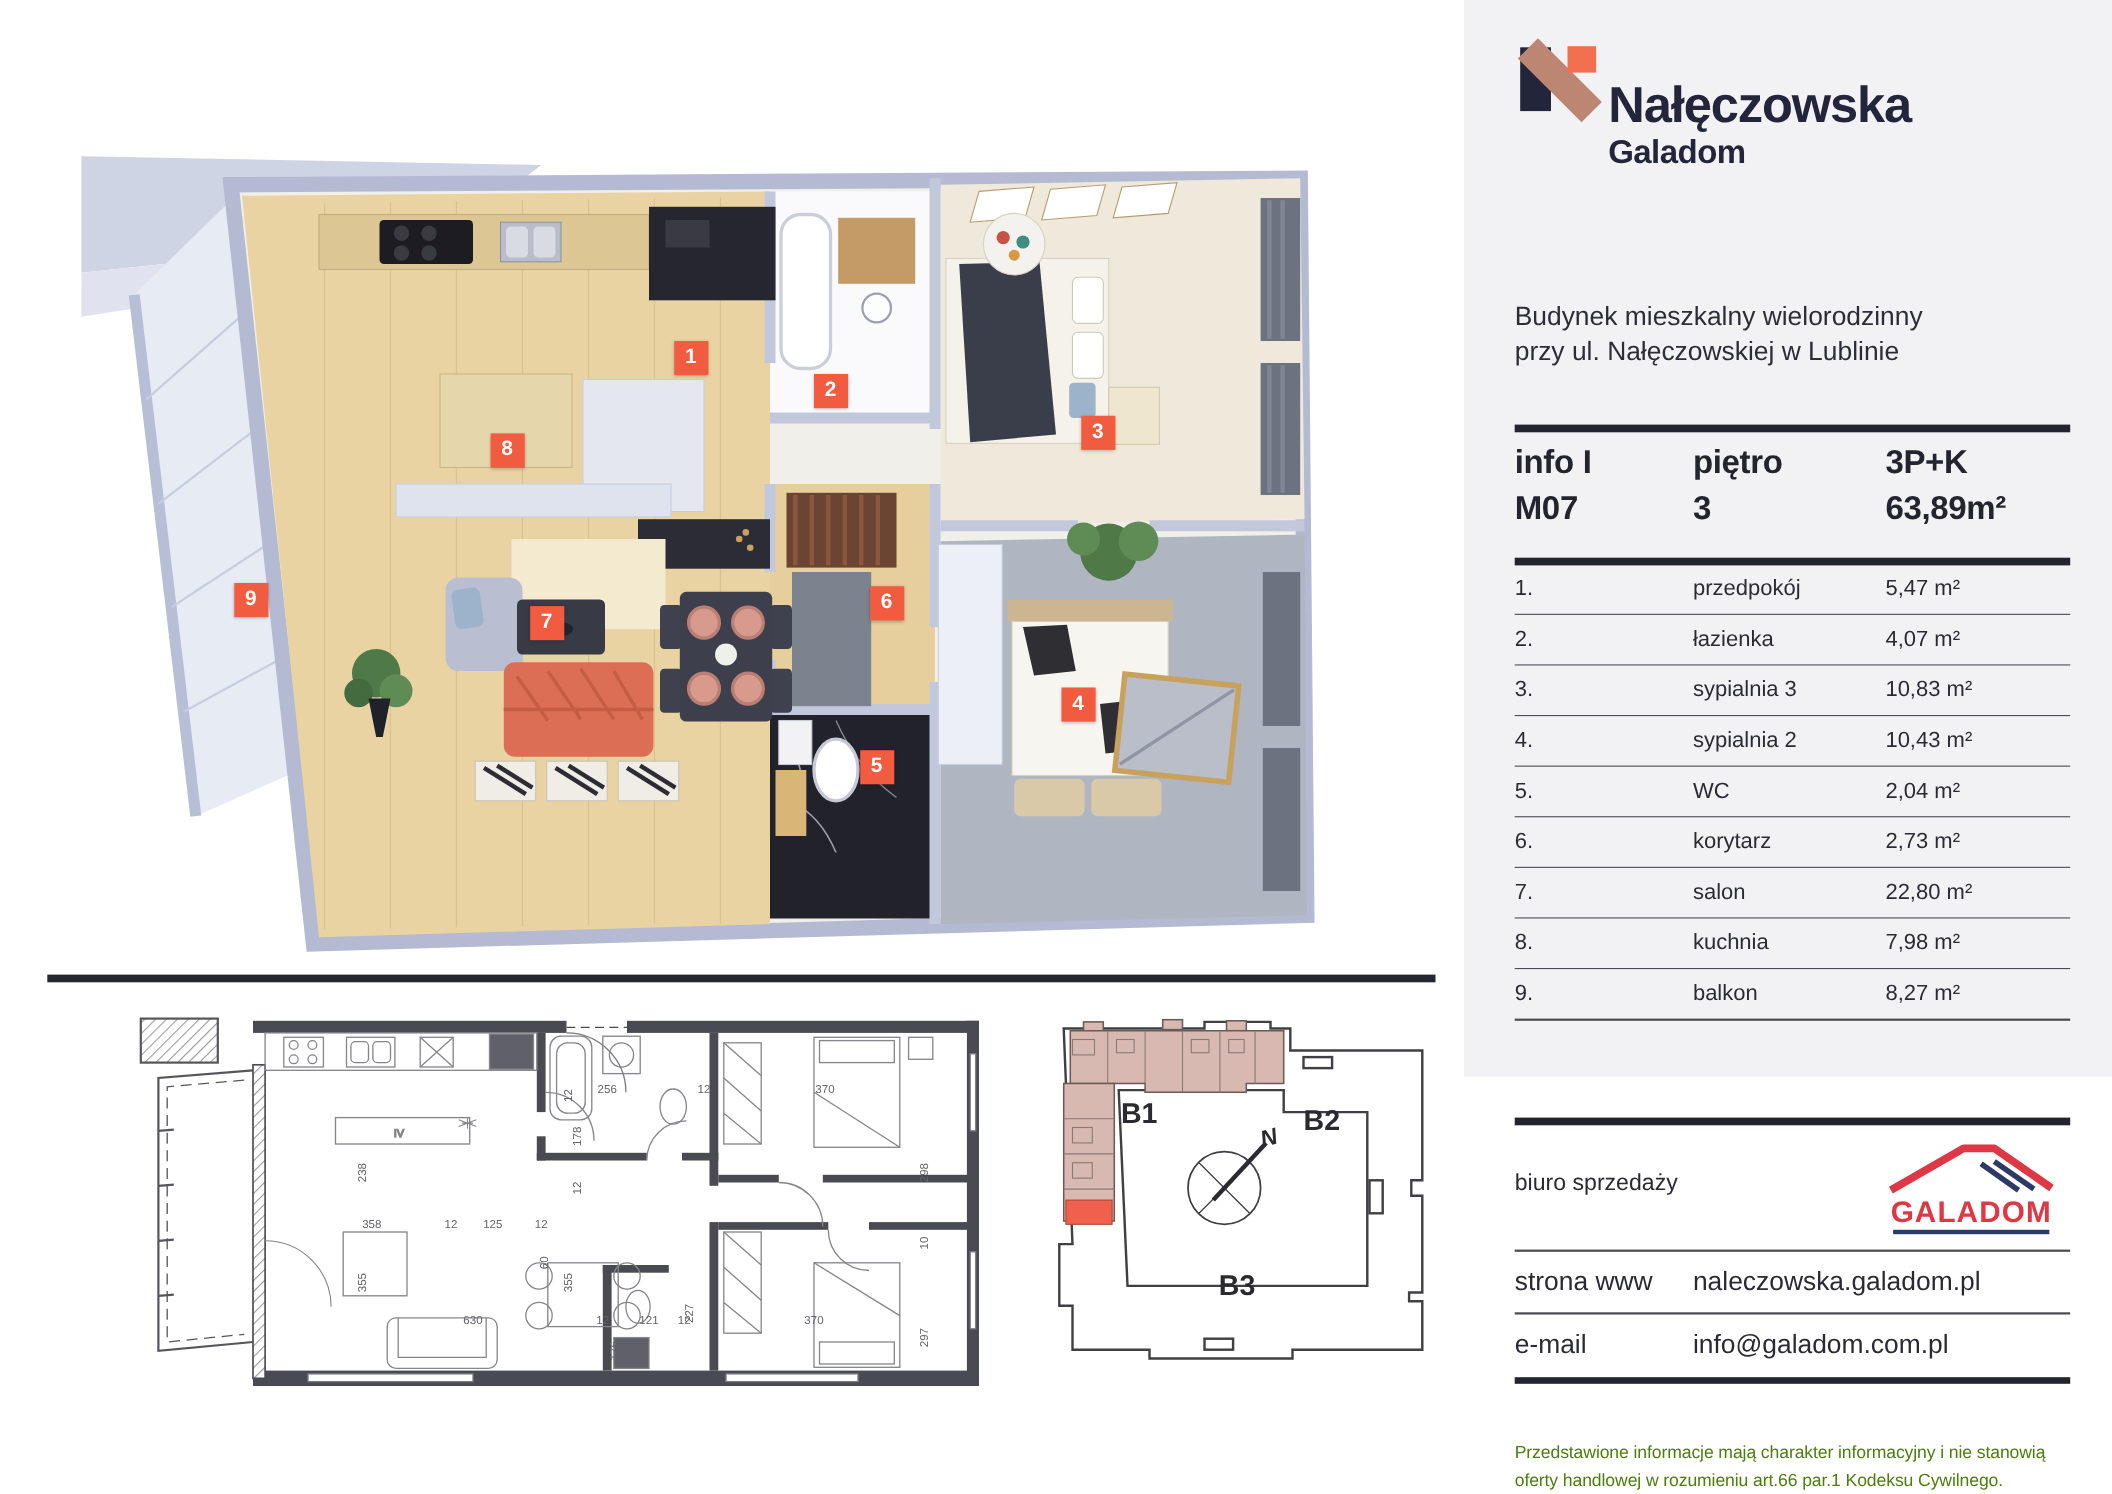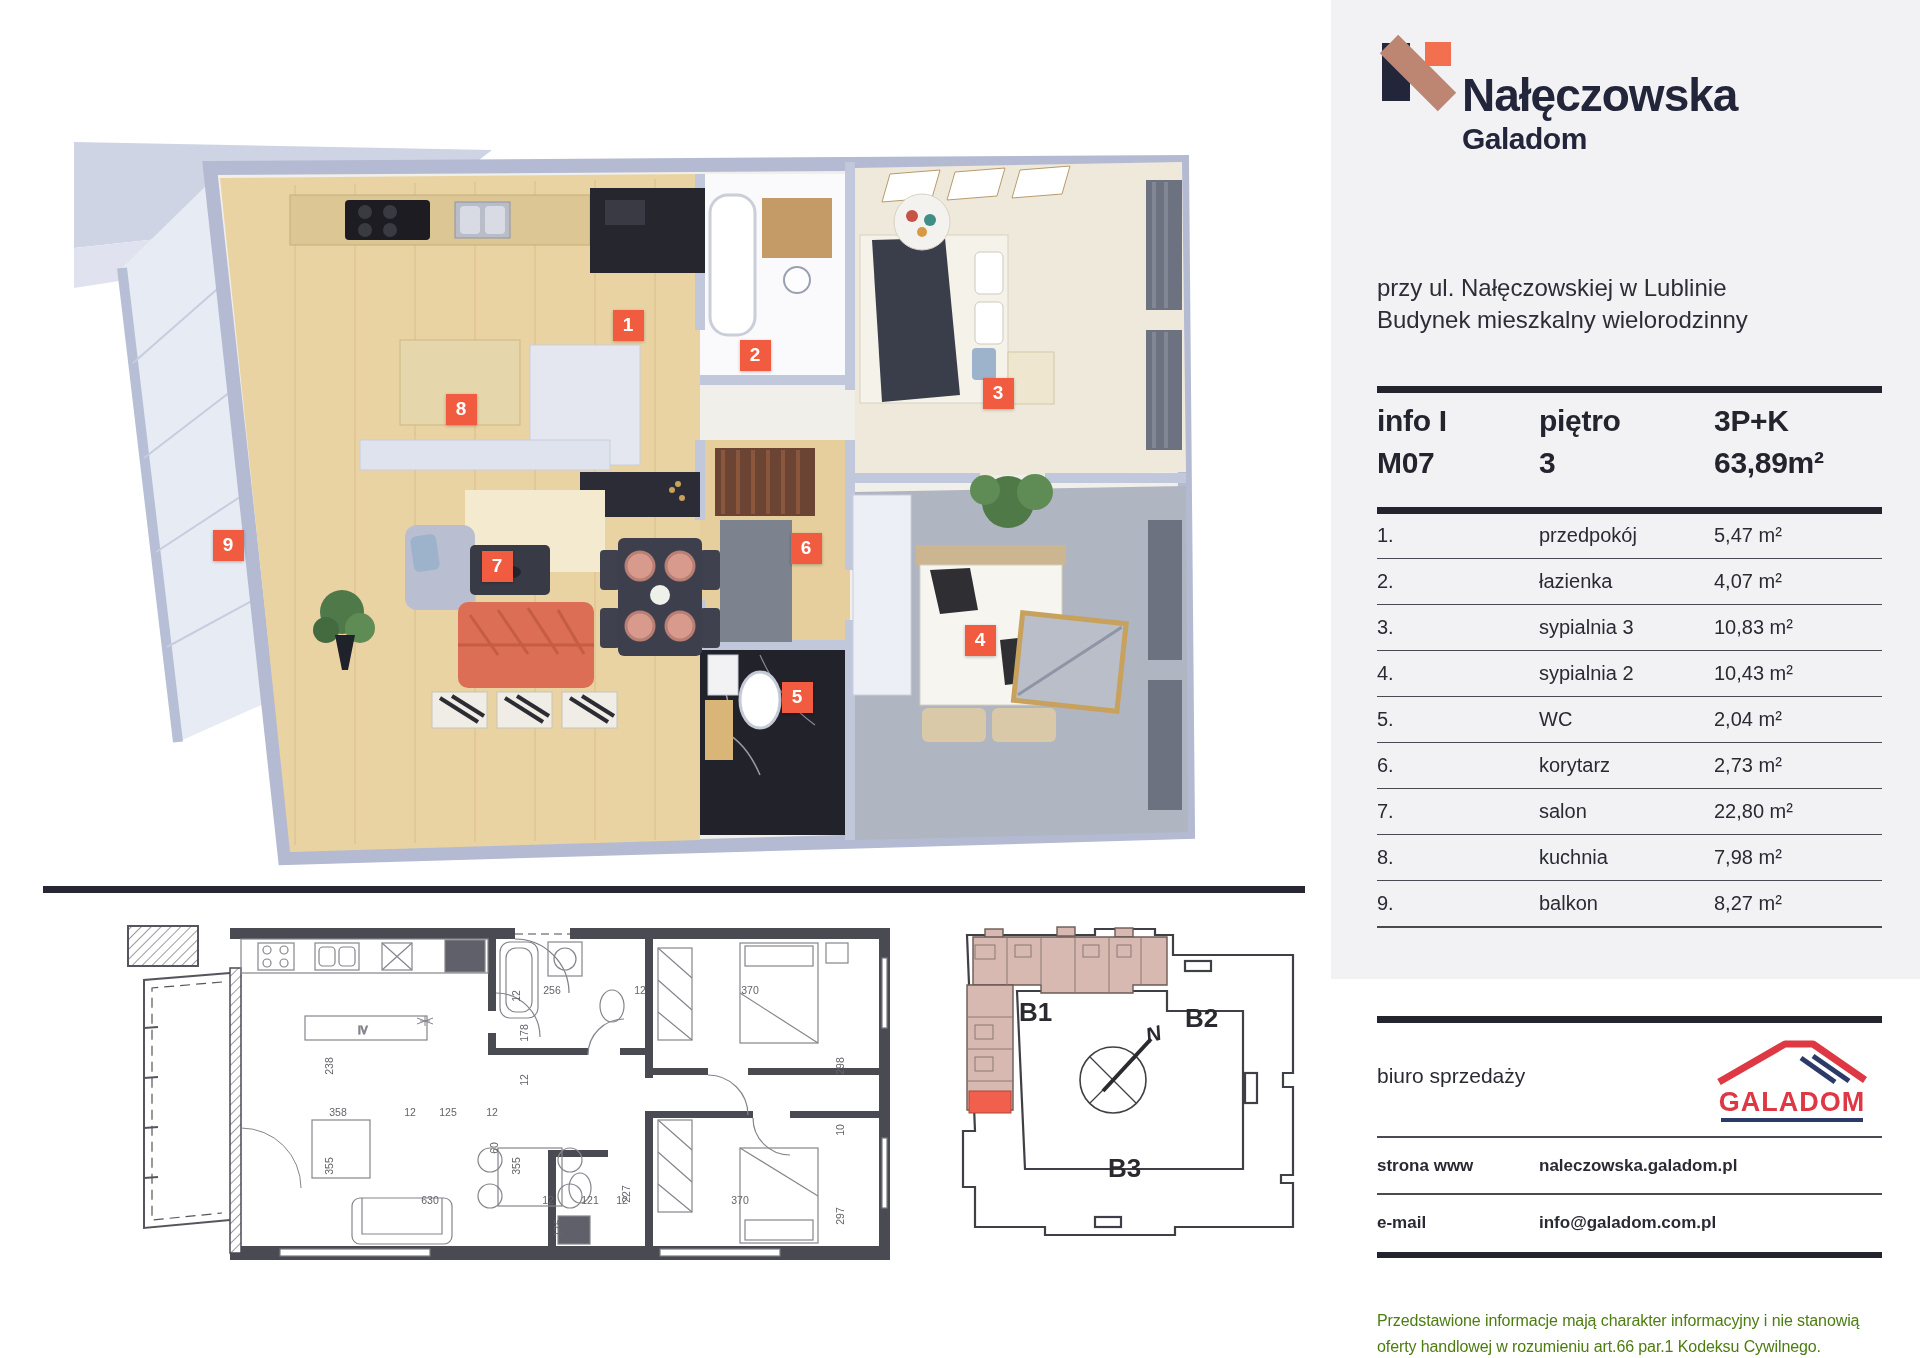--- a/index.html
+++ b/index.html
@@ -31,21 +31,21 @@
   #rooms{top:513px;}
   .trow{display:grid;grid-template-columns:162px 175px 1fr;height:45px;align-items:center;border-bottom:1.6px solid #4a4a52;font-size:20px;color:#2a2a34;}
   .trow:last-child{border-bottom:2px solid #4a4a52;}
 
   #line-contact{top:1016px;}
   #contact{top:1022px;height:112px;}
   #office-label{position:absolute;left:0;top:42px;font-size:21px;color:#2a2a34;}
   #company{position:absolute;left:162px;top:2px;font-size:20.5px;line-height:26px;color:#2a2a34;}
   #galadom-logo{position:absolute;left:336px;top:10px;width:158px;height:96px;}
   #line-c1{top:1136px;}
-  .crow{height:55px;display:grid;grid-template-columns:162px 1fr;align-items:center;font-size:17px;color:#2a2a34;font-weight:bold;}
+  .crow{height:55px;display:grid;grid-template-columns:162px 1fr;align-items:center;font-size:24px;color:#2a2a34;}
   #row-www{top:1138px;}
   #line-c2{top:1193px;}
   #row-email{top:1195px;}
   #line-bottom{top:1252px;height:6px;}
   #disclaimer{top:1272px;font-size:16px;line-height:26px;color:#4d7c0f;letter-spacing:-.1px;margin-top:36px;}
 
   
   #plan3d{left:60px;top:140px;width:1250px;height:740px;}
   #plan3d svg{position:absolute;left:0;top:0;}
   .marker{position:absolute;width:31px;height:31px;background:#f15b40;color:#fff;font-size:19px;font-weight:bold;display:flex;align-items:center;justify-content:center;box-shadow:0 1px 3px rgba(0,0,0,.25);}
@@ -436,22 +436,22 @@
 
     <div id="logo-mark" class="abs">
       <div id="logo-navy"></div>
       <div id="logo-tan"></div>
       <div id="logo-orange"></div>
     </div>
     <div id="brand-title" class="abs">Nałęczowska</div>
     <div id="brand-sub" class="abs">Galadom</div>
 
     <div id="bldg" class="sb">
+      <div>Budynek mieszkalny wielorodzinny</div>
       <div>przy ul. Nałęczowskiej w Lublinie</div>
-      <div>Budynek mieszkalny wielorodzinny</div>
     </div>
 
     <div id="line-top" class="sb thick"></div>
 
     <div id="summary" class="sb">
       <div>
         <div class="sum-label">info I</div>
         <div class="sum-value">M07</div>
       </div>
       <div>

